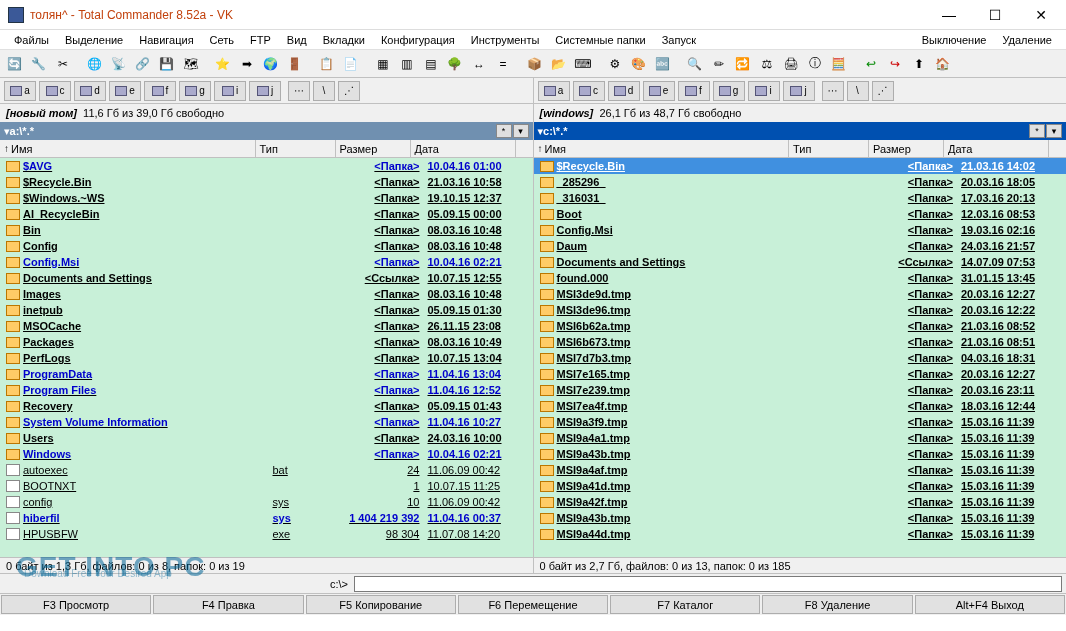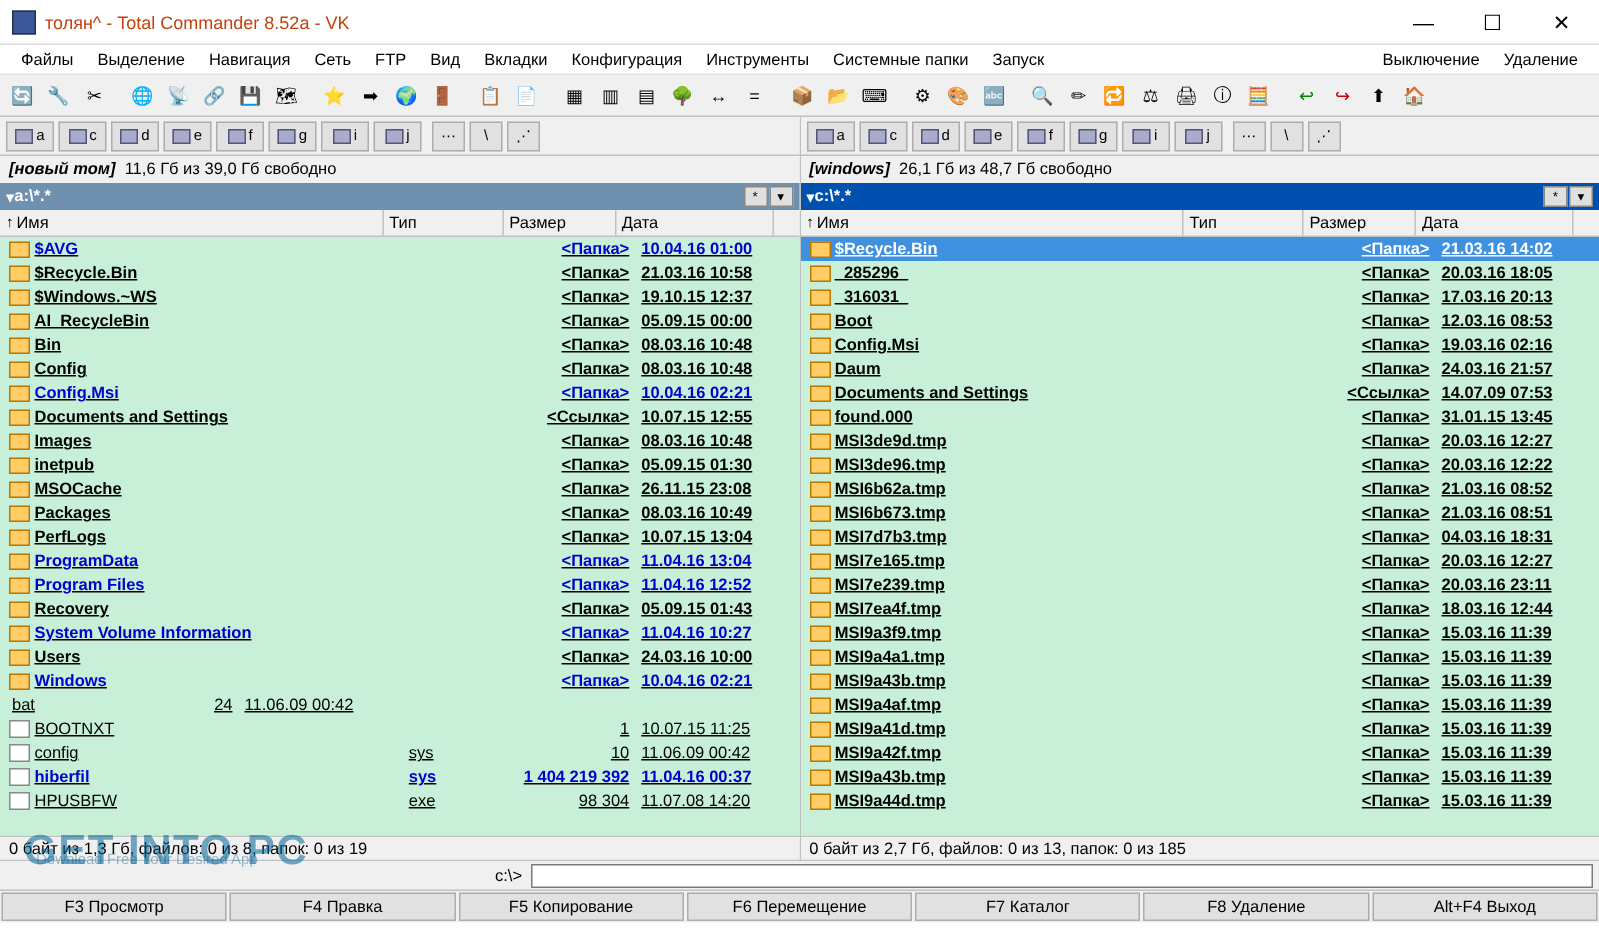--- a/index.html
+++ b/index.html
@@ -328,20 +328,24 @@
         <div class="row ">
       <div class="cell-name blue-text">
             <span class="folder-icon"></span>
             <span>Windows</span>
           </div>
       <div class="cell-type blue-text"></div>
       <div class="cell-size blue-text">&lt;Папка&gt;</div>
       <div class="cell-date blue-text">10.04.16 02:21</div>
     </div>
         <div class="row ">
+      <div class="cell-name ">
+            <span class="file-icon"></span>
+            <span>autoexec</span>
+          </div>
       <div class="cell-type ">bat</div>
       <div class="cell-size ">24</div>
       <div class="cell-date ">11.06.09 00:42</div>
     </div>
         <div class="row ">
       <div class="cell-name ">
             <span class="file-icon"></span>
             <span>BOOTNXT</span>
           </div>
       <div class="cell-type "></div>

